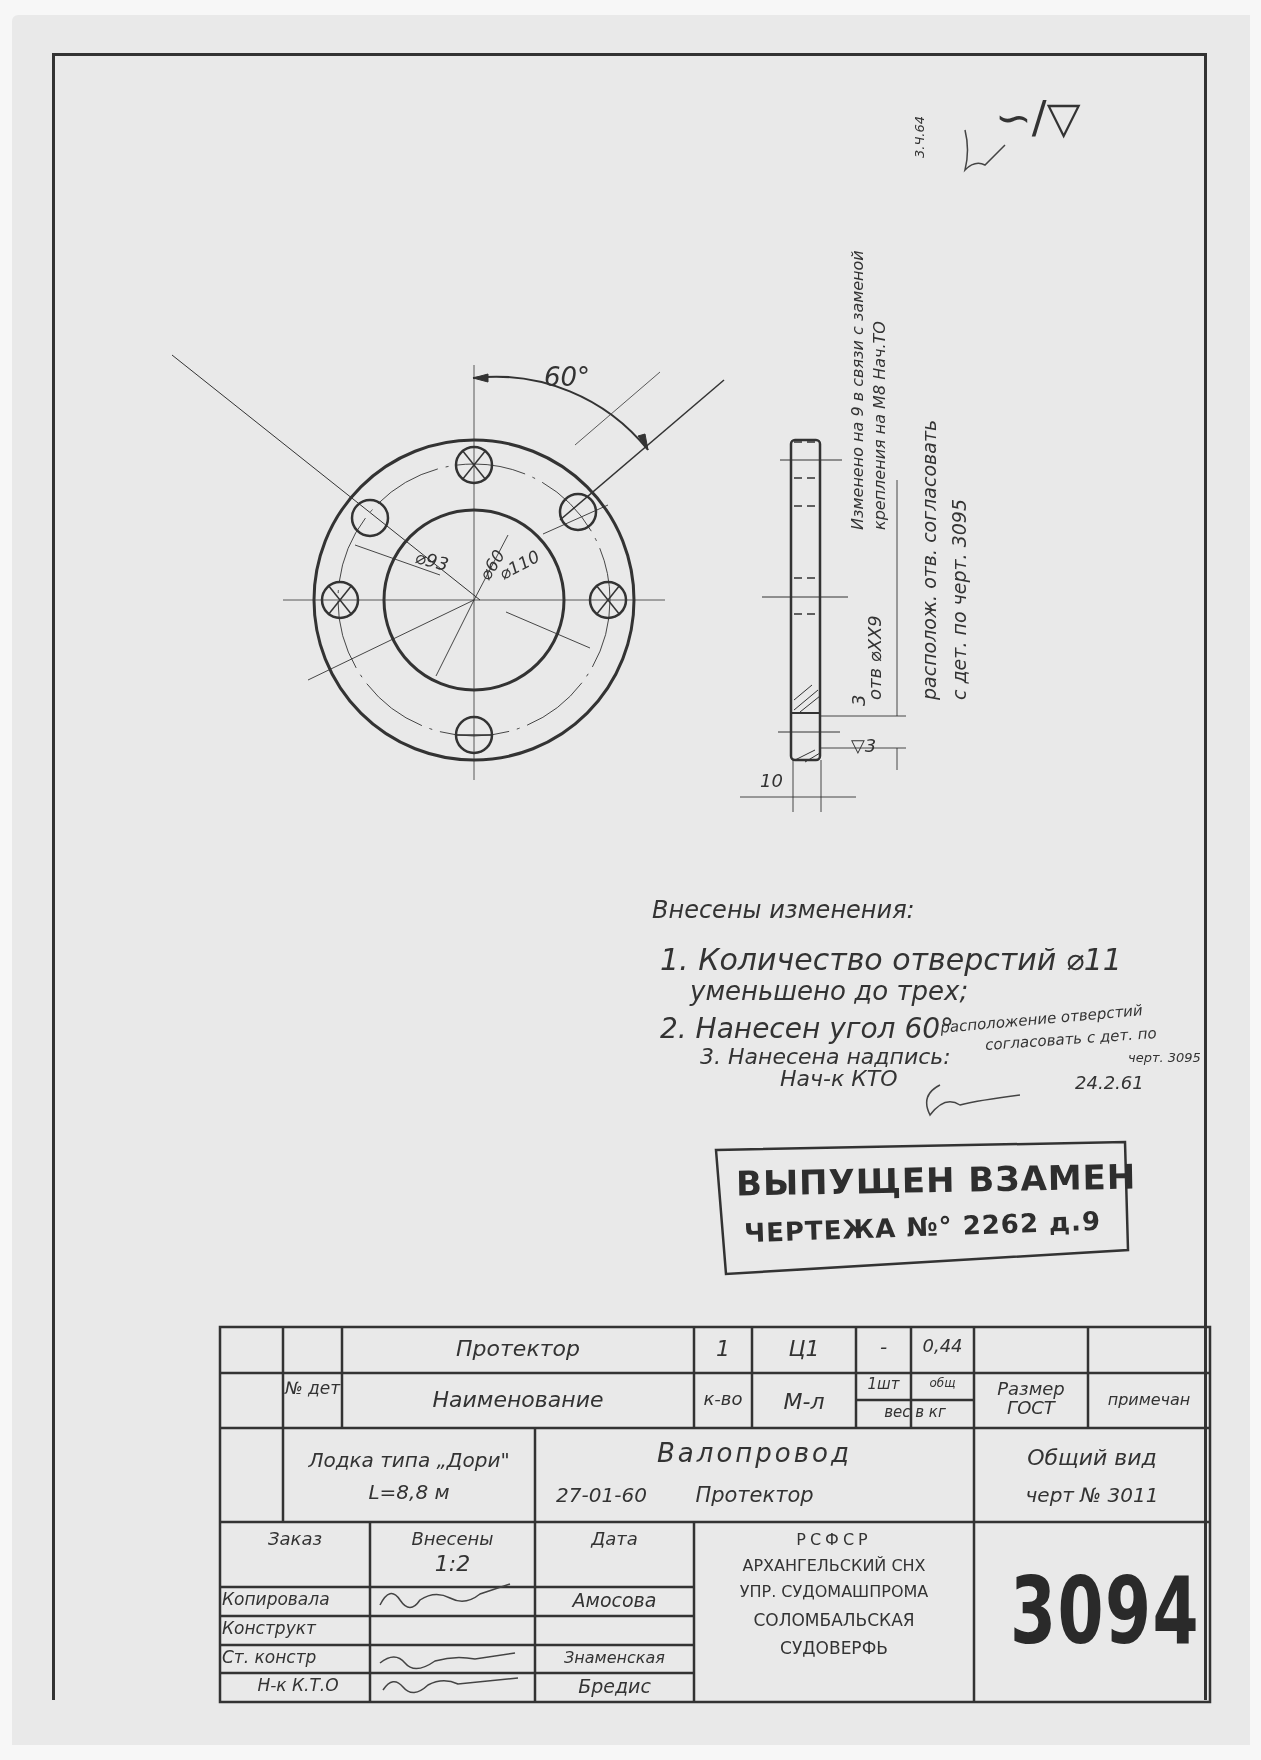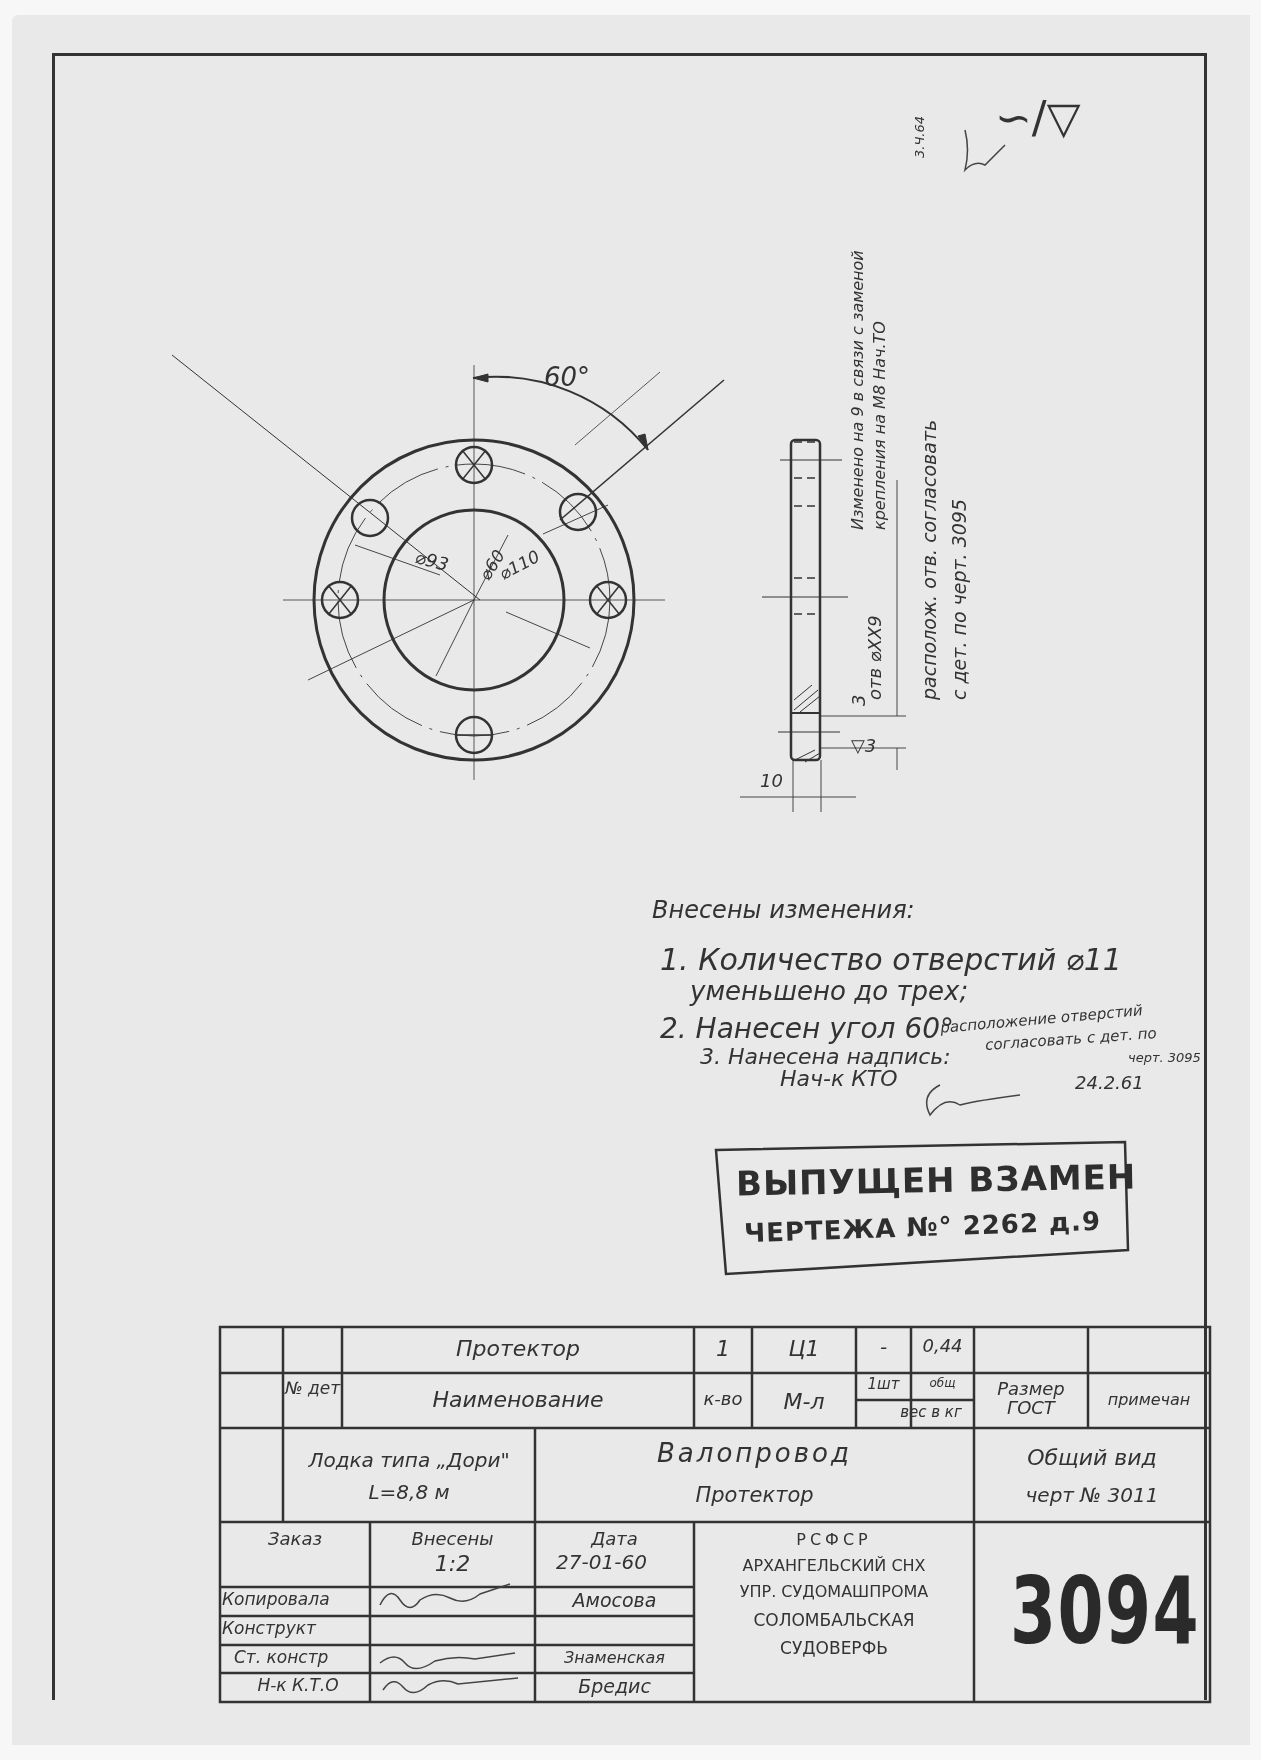--- a/index.html
+++ b/index.html
@@ -177,41 +177,41 @@
   <div class="tb-text" style="left:752px;top:1337px;width:104px;font-size:22px;">Ц1</div>
   <div class="tb-text" style="left:856px;top:1337px;width:55px;font-size:20px;">-</div>
   <div class="tb-text" style="left:911px;top:1337px;width:63px;font-size:18px;">0,44</div>
 
   <div class="tb-text" style="left:283px;top:1380px;width:59px;font-size:17px;white-space:normal;">№ дет</div>
   <div class="tb-text" style="left:342px;top:1388px;width:352px;font-size:22px;">Наименование</div>
   <div class="tb-text" style="left:694px;top:1390px;width:58px;font-size:18px;">к-во</div>
   <div class="tb-text" style="left:752px;top:1390px;width:104px;font-size:22px;">М-л</div>
   <div class="tb-text" style="left:856px;top:1377px;width:55px;font-size:15px;">1шт</div>
   <div class="tb-text" style="left:911px;top:1377px;width:63px;font-size:12px;">общ</div>
-  <div class="tb-text" style="left:856px;top:1405px;width:118px;font-size:15px;margin-left:16px;">вес в кг</div>
+  <div class="tb-text" style="left:856px;top:1405px;width:118px;font-size:15px;">вес в кг</div>
   <div class="tb-text" style="left:974px;top:1380px;width:114px;font-size:18px;white-space:normal;">Размер ГОСТ</div>
   <div class="tb-text" style="left:1088px;top:1392px;width:122px;font-size:16px;">примечан</div>
 
   <div class="tb-text" style="left:283px;top:1450px;width:252px;font-size:20px;">Лодка типа „Дори"</div>
   <div class="tb-text" style="left:283px;top:1482px;width:252px;font-size:20px;">L=8,8 м</div>
   <div class="tb-text" style="left:535px;top:1440px;width:439px;font-size:26px;letter-spacing:3px;">Валопровод</div>
   <div class="tb-text" style="left:535px;top:1484px;width:439px;font-size:21px;">Протектор</div>
   <div class="tb-text" style="left:974px;top:1446px;width:236px;font-size:22px;">Общий вид</div>
   <div class="tb-text" style="left:974px;top:1485px;width:236px;font-size:20px;">черт  № 3011</div>
 
   <div class="tb-text" style="left:220px;top:1530px;width:150px;font-size:18px;">Заказ</div>
   <div class="tb-text" style="left:370px;top:1530px;width:165px;font-size:18px;">Внесены</div>
   <div class="tb-text" style="left:370px;top:1552px;width:165px;font-size:22px;">1:2</div>
   <div class="tb-text" style="left:535px;top:1530px;width:159px;font-size:18px;">Дата</div>
-  <div class="tb-text" style="left:535px;top:1552px;width:133px;font-size:20px;">27-01-60</div>
+  <div class="tb-text" style="left:535px;top:1485px;width:133px;font-size:20px;">27-01-60</div>
 
   <div class="tb-text" style="left:222px;top:1591px;width:148px;font-size:17px;text-align:left;">Копировала</div>
   <div class="tb-text" style="left:535px;top:1591px;width:159px;font-size:19px;">Амосова</div>
   <div class="tb-text" style="left:222px;top:1620px;width:148px;font-size:17px;text-align:left;">Конструкт</div>
-  <div class="tb-text" style="left:222px;top:1649px;width:141px;font-size:17px;text-align:left;padding-left:12px;">Ст. констр</div>
+  <div class="tb-text" style="left:222px;top:1649px;width:141px;font-size:17px;text-align:left;">Ст. констр</div>
   <div class="tb-text" style="left:535px;top:1650px;width:159px;font-size:16px;">Знаменская</div>
   <div class="tb-text" style="left:222px;top:1677px;width:152px;font-size:17px;">Н-к К.Т.О</div>
   <div class="tb-text" style="left:535px;top:1677px;width:159px;font-size:19px;">Бредис</div>
 
   <div class="tb-text tb-upright" style="left:694px;top:1532px;width:280px;font-size:16px;letter-spacing:4px;">РСФСР</div>
   <div class="tb-text tb-upright" style="left:694px;top:1558px;width:280px;font-size:16px;">АРХАНГЕЛЬСКИЙ СНХ</div>
   <div class="tb-text tb-upright" style="left:694px;top:1584px;width:280px;font-size:16px;">УПР. СУДОМАШПРОМА</div>
   <div class="tb-text tb-upright" style="left:694px;top:1612px;width:280px;font-size:17px;">СОЛОМБАЛЬСКАЯ</div>
   <div class="tb-text tb-upright" style="left:694px;top:1640px;width:280px;font-size:17px;">СУДОВЕРФЬ</div>
 

